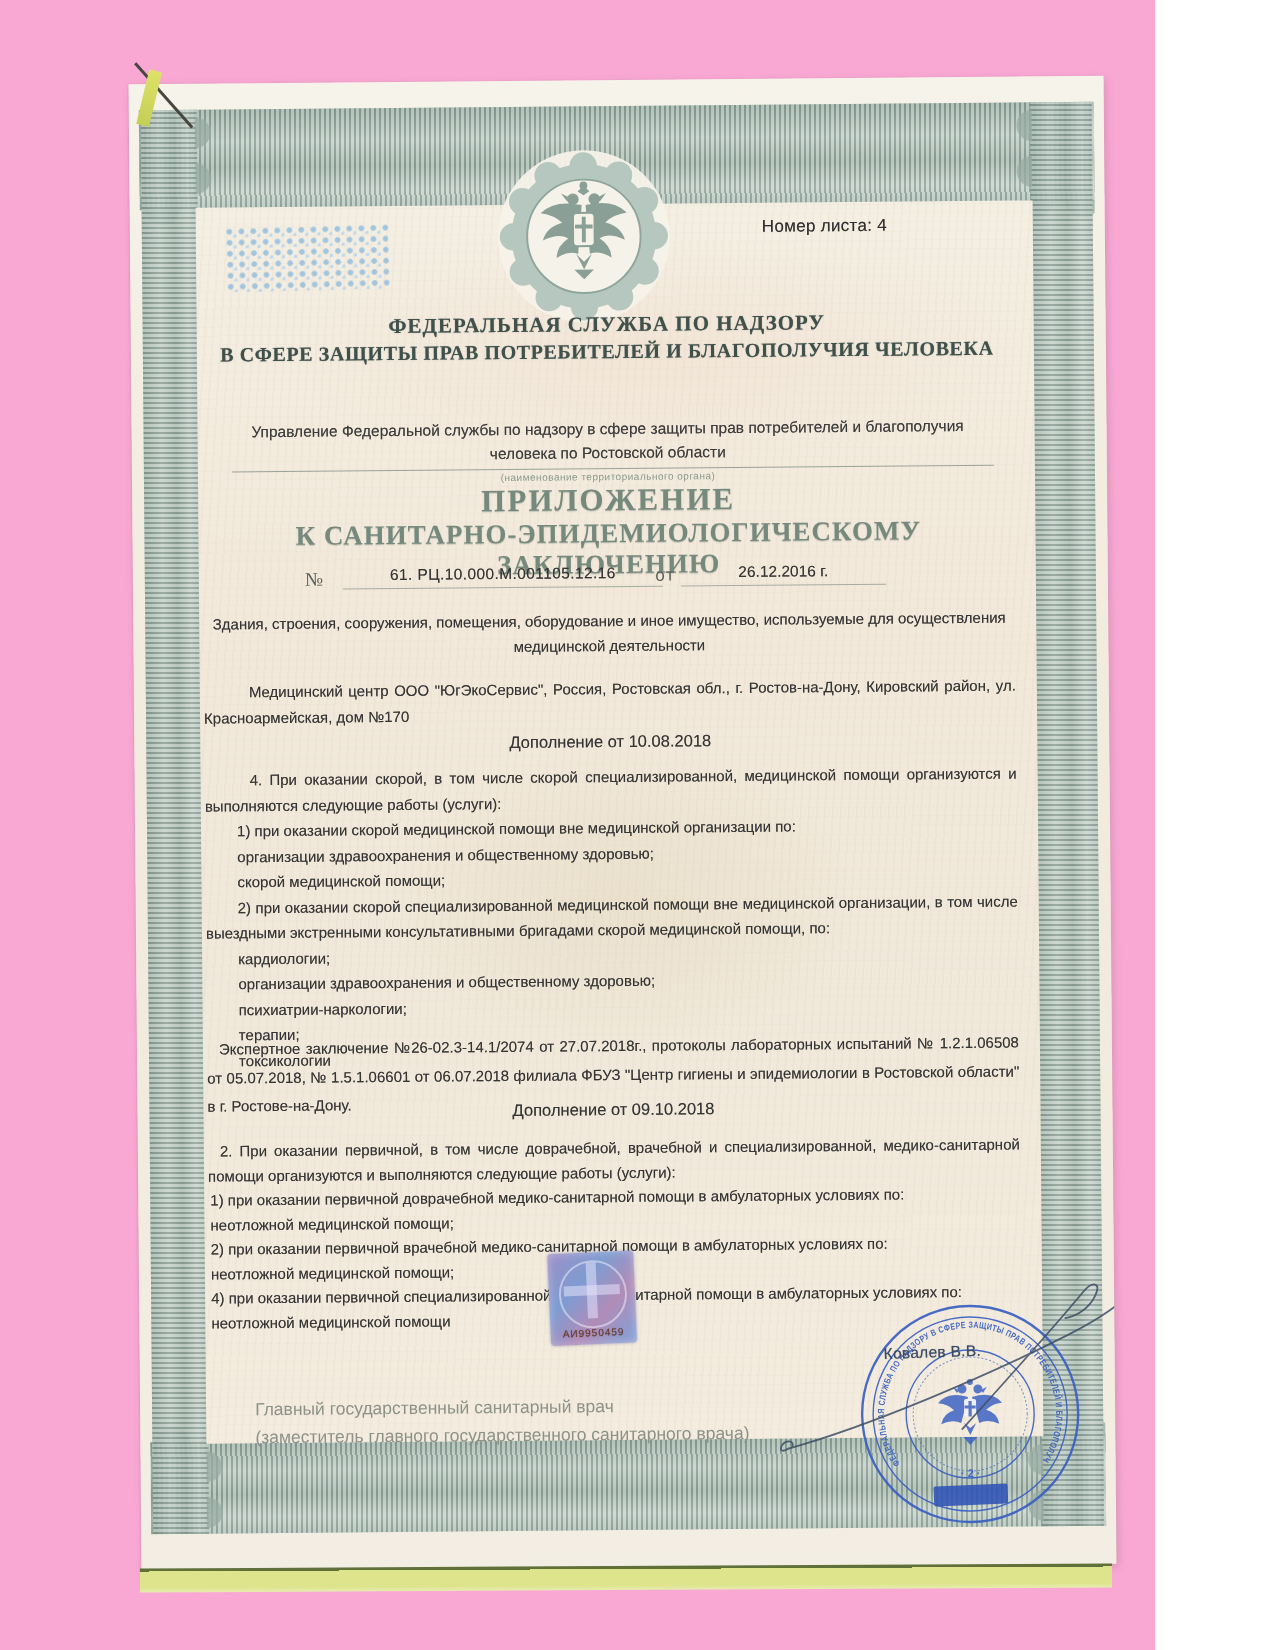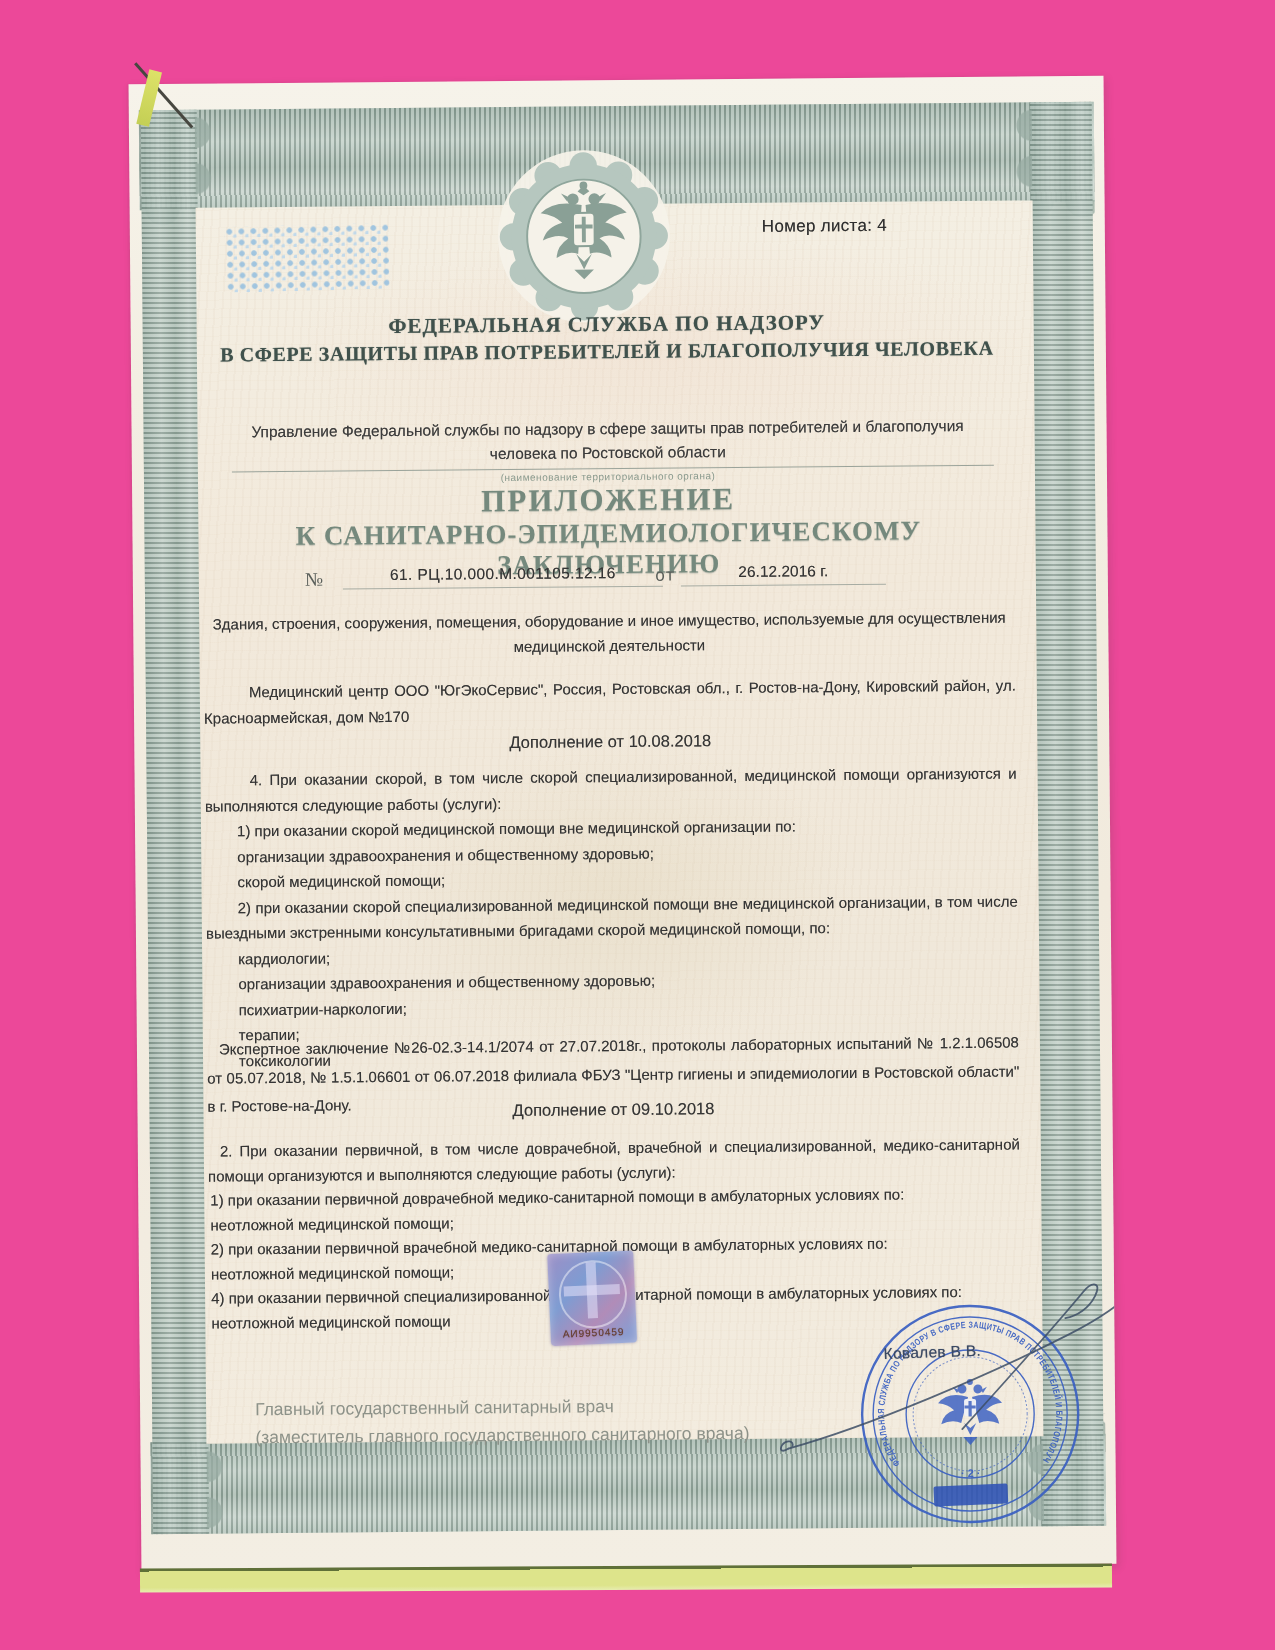--- a/index.html
+++ b/index.html
@@ -1,16 +1,16 @@
 <!DOCTYPE html>
 <html><head>
 <meta charset="utf-8">
 <style>
   html,body{margin:0;padding:0;background:#ffffff;}
-  .page{position:relative;width:1275px;height:1650px;background:#ec4899;overflow:hidden;
+  .page{position:relative;width:1155px;height:1650px;background:#f9a8d4;overflow:hidden;
         font-family:"Liberation Sans",sans-serif;}
   
   .sheet{position:absolute;left:135px;top:80px;width:975px;height:1488px;
          background:linear-gradient(180deg,#f6f3ea,#f3eee2 20%,#f1eadd 55%,#f3eee3);
          transform:rotate(-0.5deg);box-shadow:2px 3px 8px rgba(60,60,50,.18), -1px 0 2px rgba(80,80,70,.08);}
   .interior{position:absolute;left:66px;right:72px;top:124px;bottom:128px;
          background:
            radial-gradient(ellipse 340px 220px at 50% 56%, rgba(210,196,156,.22), transparent 70%),
            radial-gradient(ellipse 500px 160px at 55% 12%, rgba(236,196,176,.18), transparent 75%),
            repeating-linear-gradient(94deg, rgba(221,204,184,.14) 0 2px, transparent 2px 8px),

